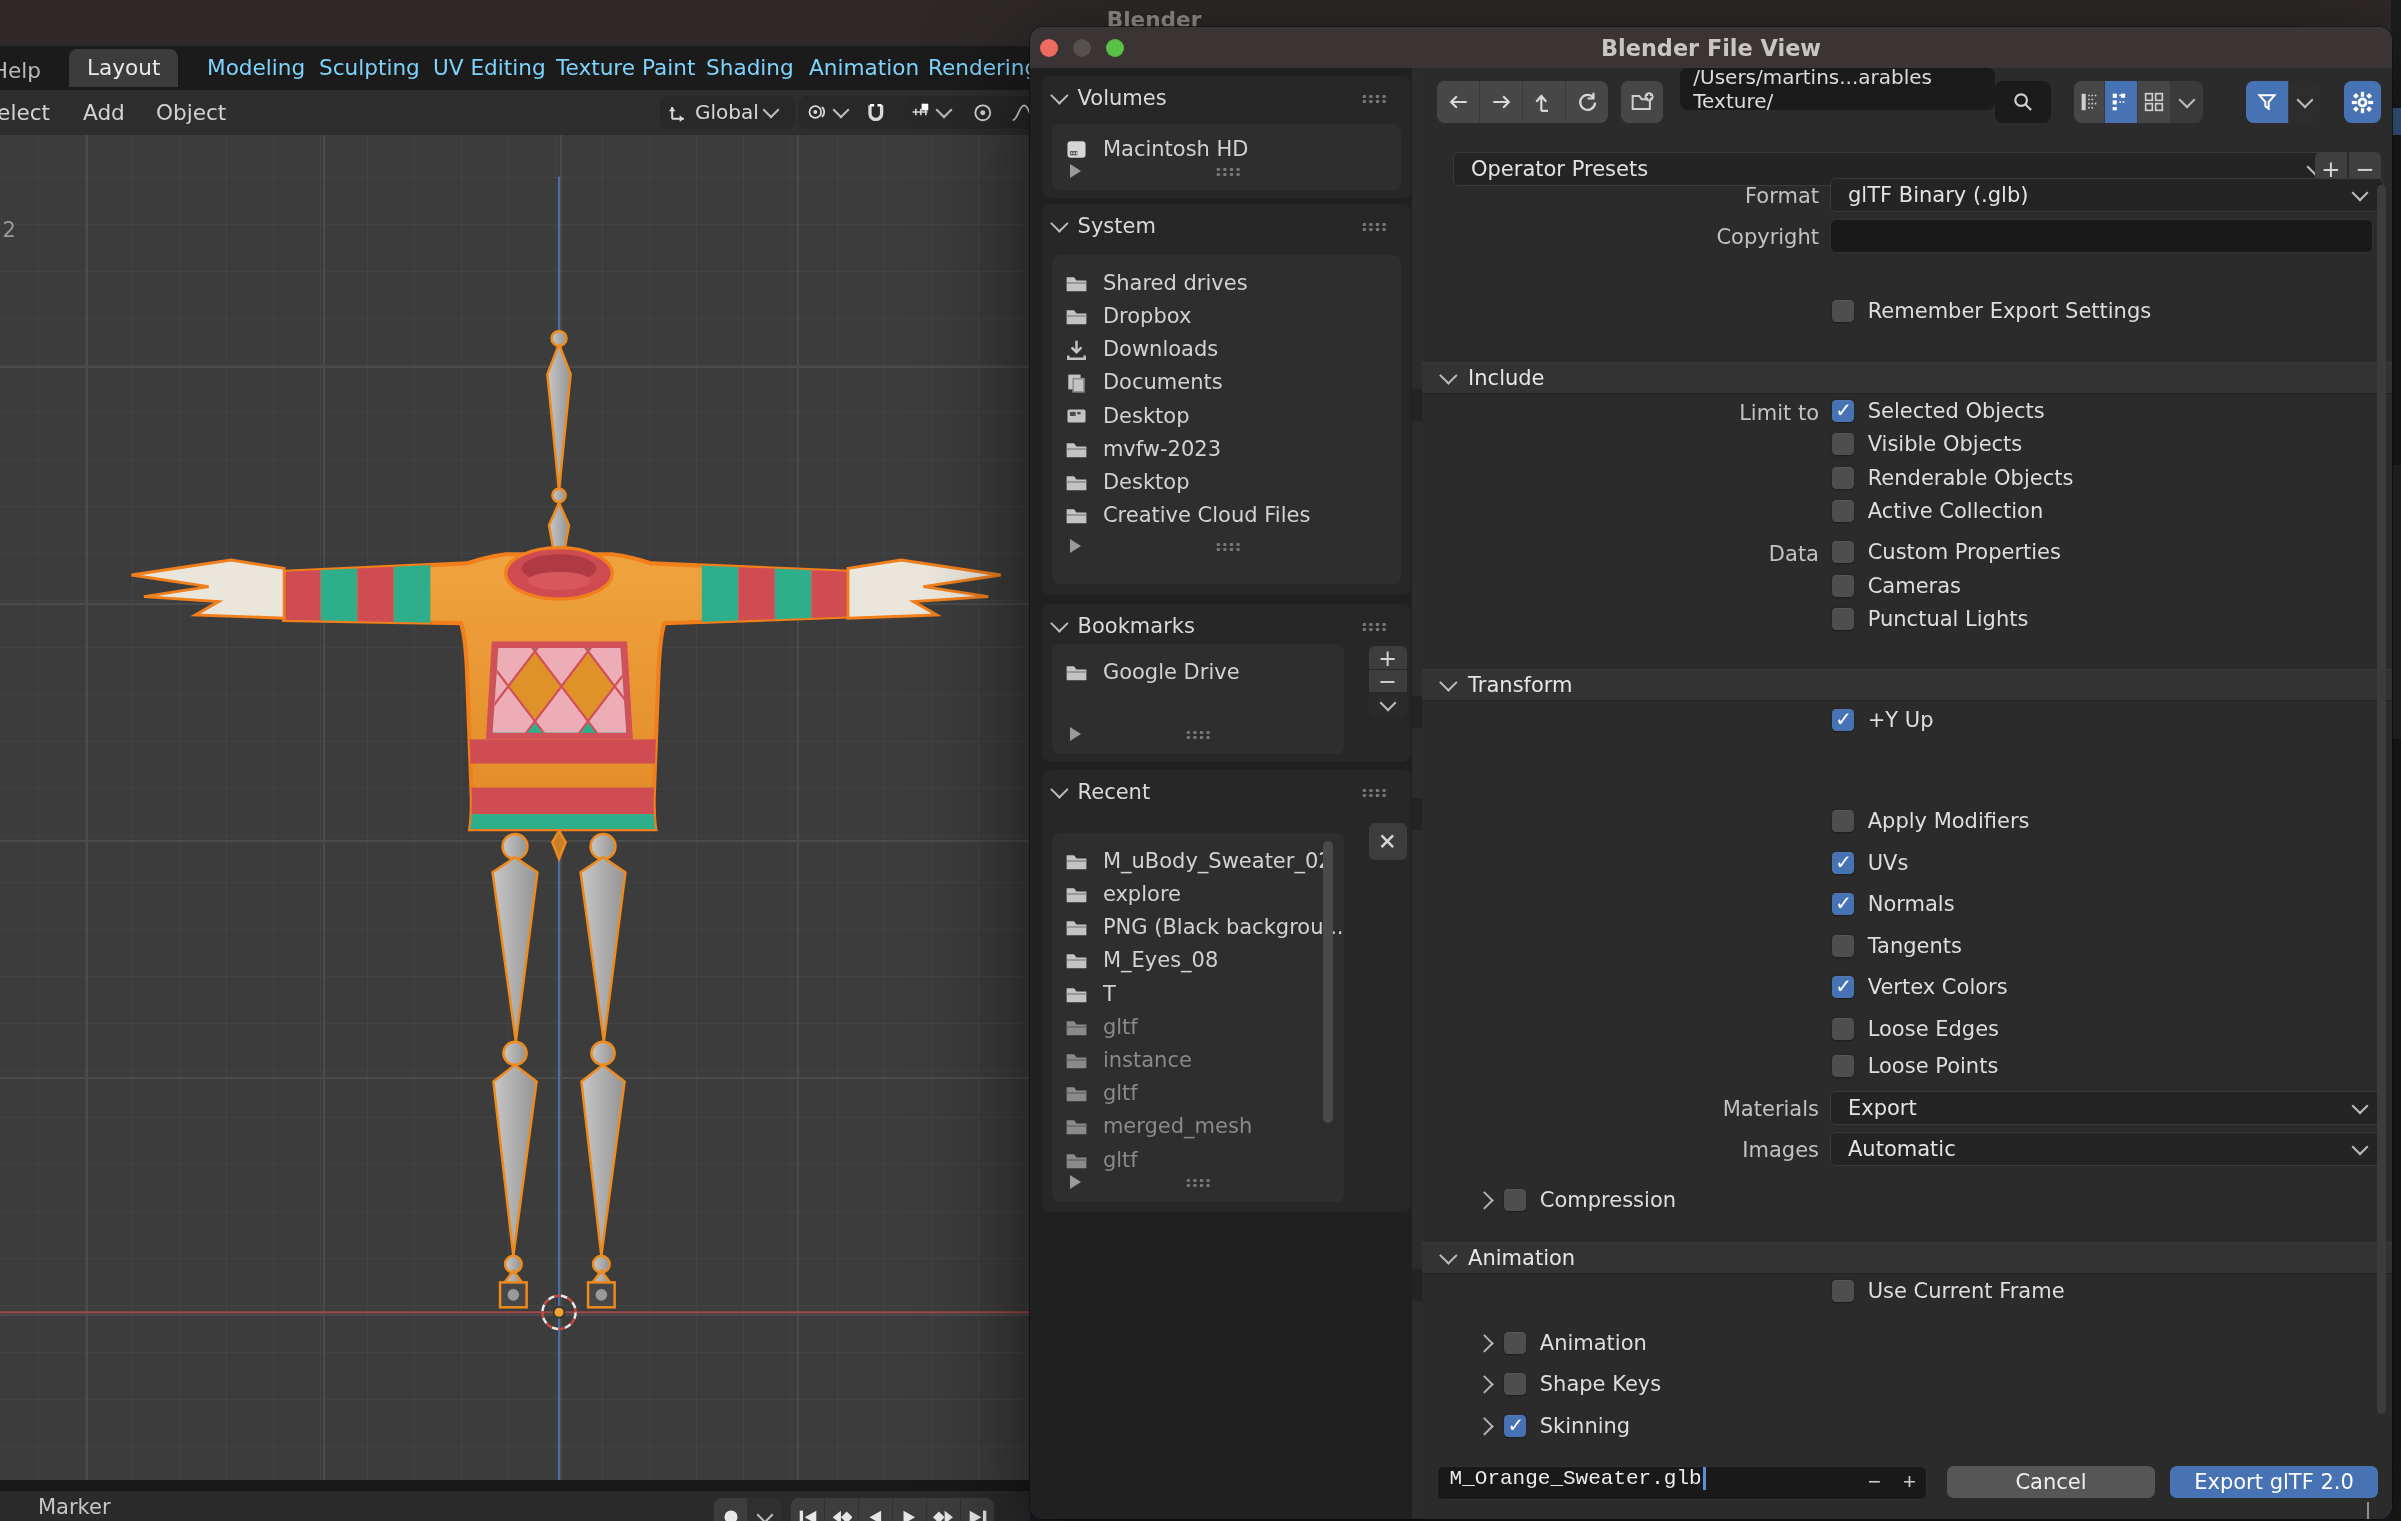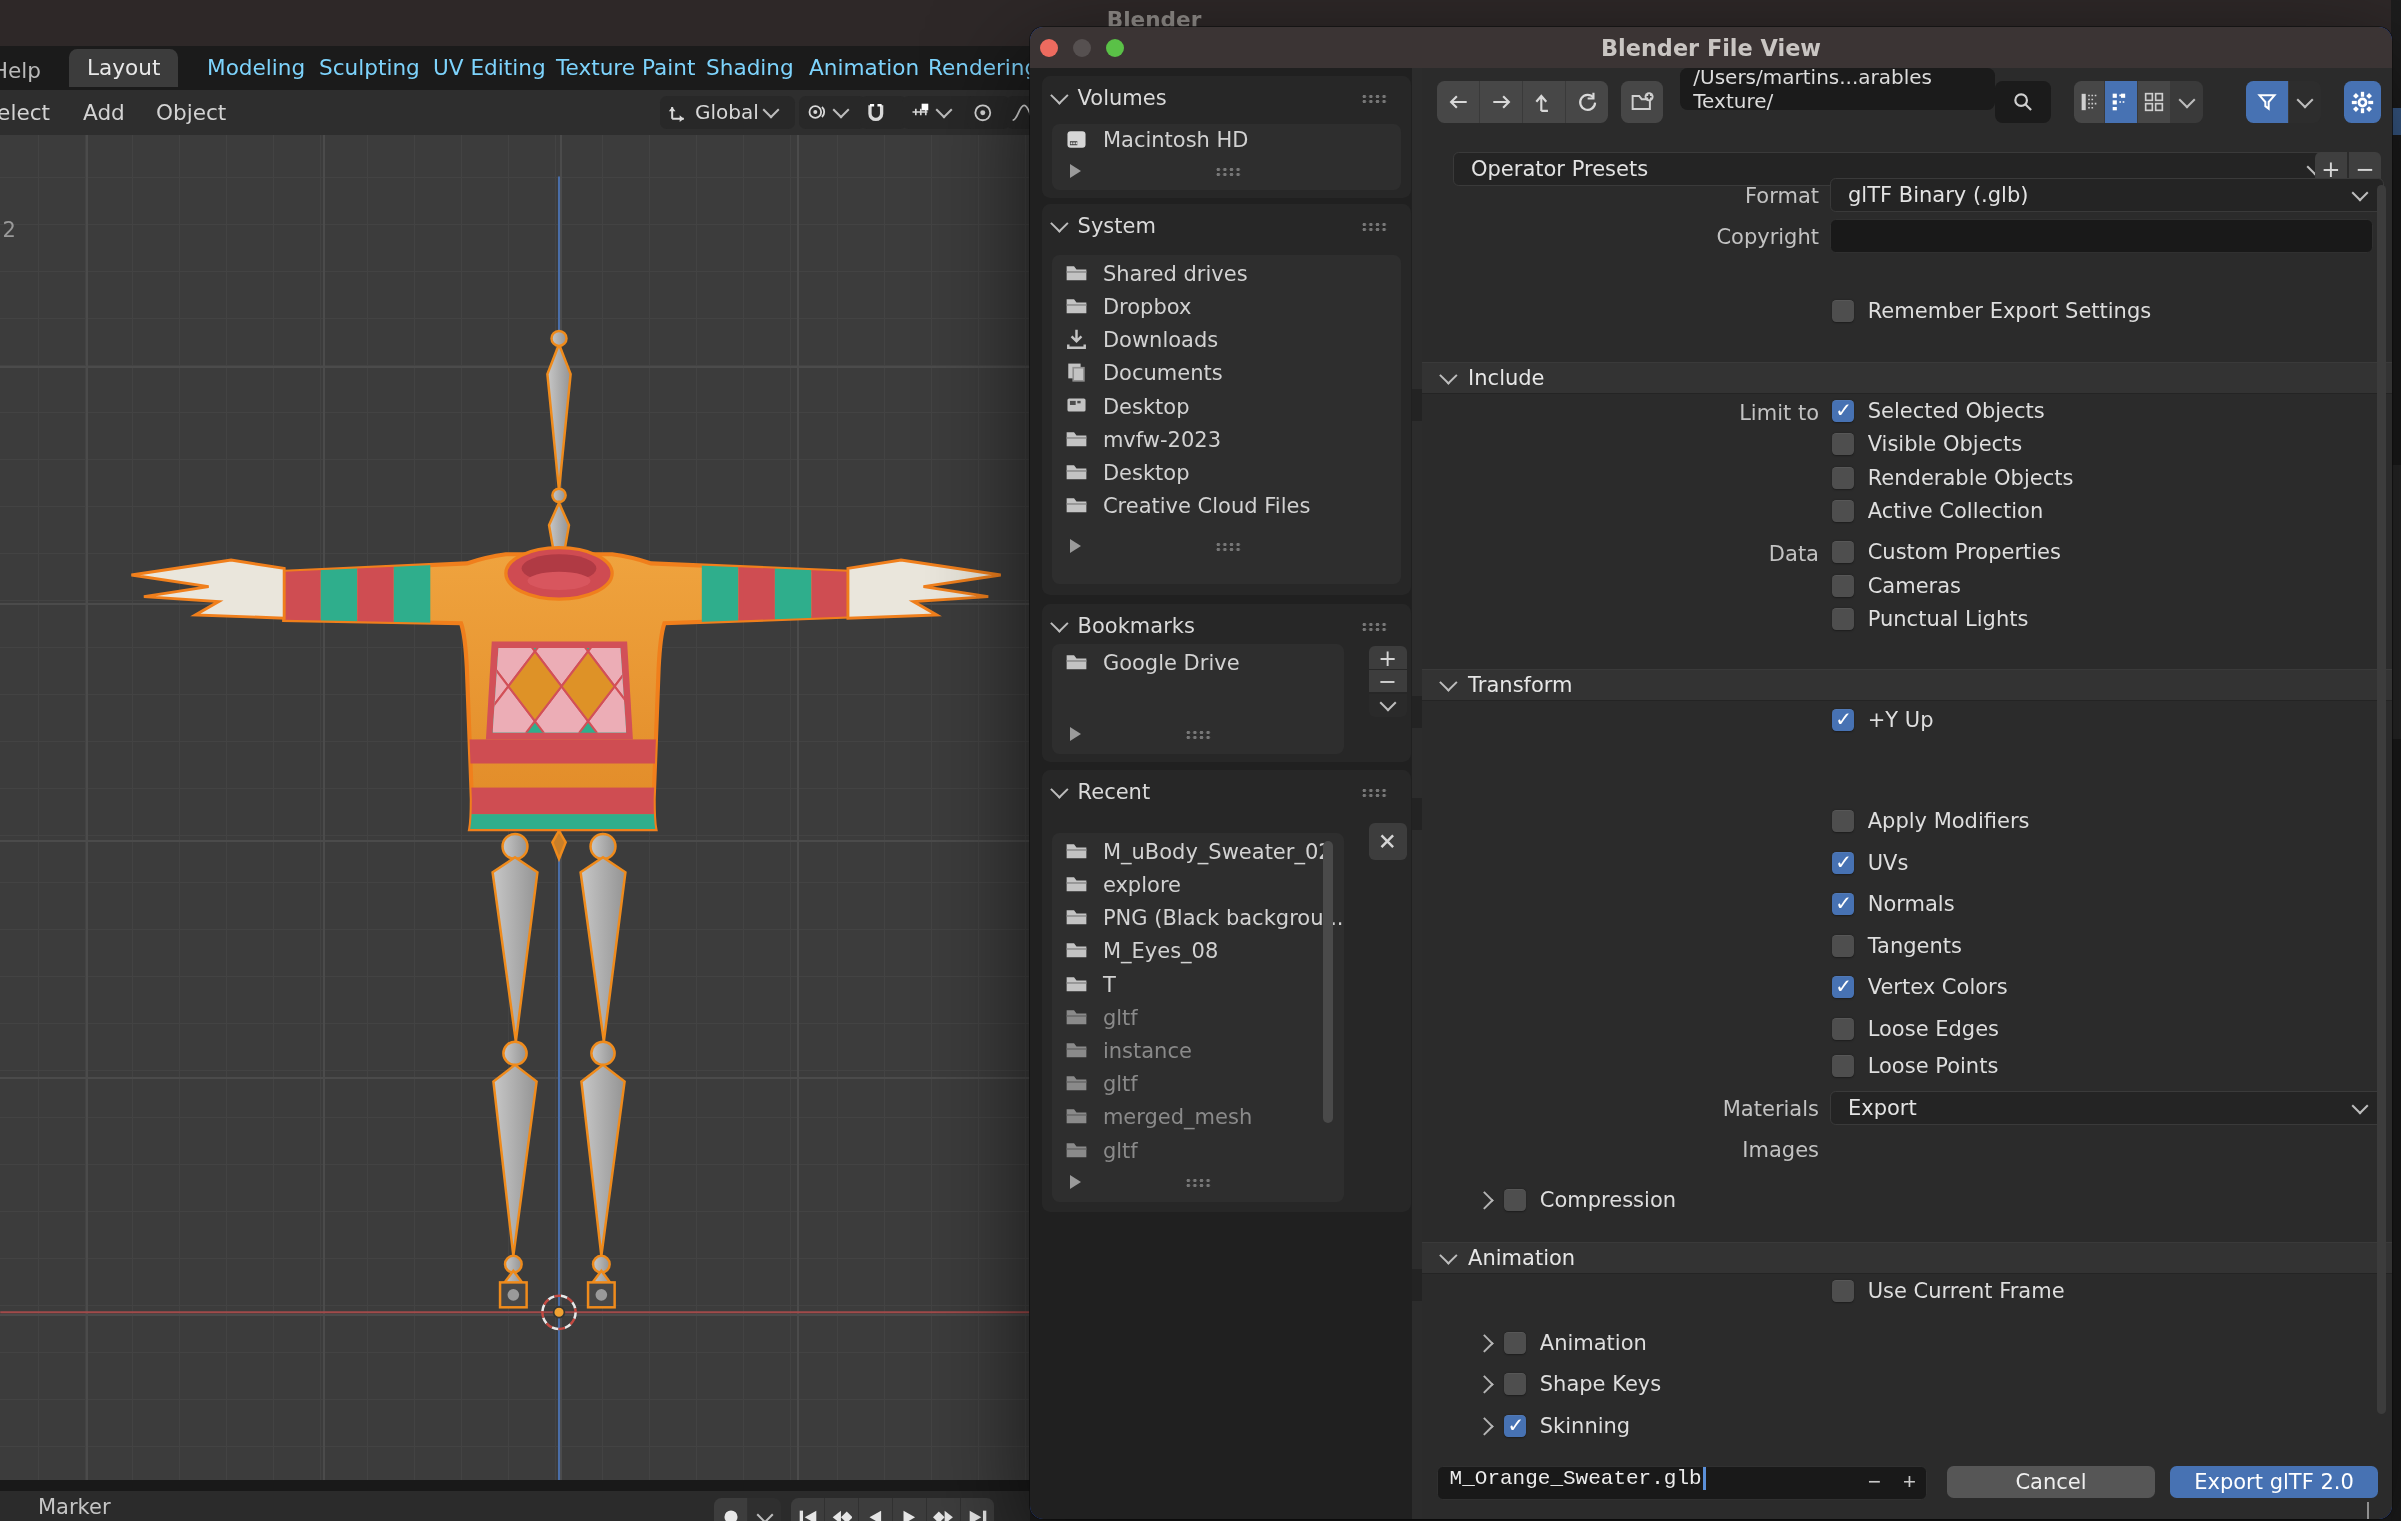--- a/index.html
+++ b/index.html
@@ -41,21 +41,21 @@
   #dialog{left:1030px;top:27px;width:1362px;height:1492px;border-radius:13.3px;background:#1d4ed8;
           box-shadow:0 33px 100px rgba(0,0,0,.65), 0 0 0 0.8px #151515;}
   #dlg-titlebar{left:0;top:0;width:1362px;height:41px;background:#3b3434;border-radius:13.3px 13.3px 0 0;}
   .light{position:absolute;top:11.6px;width:18px;height:18px;border-radius:50%;}
   #dlg-title{left:0;top:8.3px;width:1362px;text-align:center;font-size:22.4px;font-weight:bold;color:#c9c5c2;}
   
   #dlg-sidebar{left:0;top:41px;width:392px;height:1451px;background:#202020;border-radius:0 0 0 13.3px;}
   .sb-panel{position:absolute;left:11.6px;width:369px;background:#272727;border-radius:8.3px;}
   .sb-head{position:absolute;left:11.6px;top:10px;display:flex;align-items:center;gap:11.6px;font-size:21px;color:#dadada;}
   .sb-box{position:absolute;left:10px;width:349px;background:#2e2e2e;border-radius:7.5px;}
-  .sb-row{position:absolute;left:13.3px;display:flex;align-items:flex-start;gap:15px;font-size:21px;color:#d2d2d2;height:33px;}
+  .sb-row{position:absolute;left:13.3px;display:flex;align-items:flex-end;gap:15px;font-size:21px;color:#d2d2d2;height:33px;}
   .sb-row.dim{color:#8a8a8a;}
   .grip{width:26.6px;height:10px;background-image:radial-gradient(circle,#777 1.7px,transparent 2px);background-size:6.6px 5px;}
   .expander{width:0;height:0;border-left:11.6px solid #9a9a9a;border-top:7.5px solid transparent;border-bottom:7.5px solid transparent;}
   .chev-d{width:10.8px;height:10.8px;border-right:2.5px solid #bdbdbd;border-bottom:2.5px solid #bdbdbd;transform:rotate(45deg);margin-top:-5px;}
   .chev-r{width:10.8px;height:10.8px;border-right:2.5px solid #b5b5b5;border-bottom:2.5px solid #b5b5b5;transform:rotate(-45deg);}
   .side-btn{position:absolute;left:327px;width:38px;background:#3d3d3d;border-radius:5.8px;color:#d5d5d5;
             display:flex;align-items:center;justify-content:center;font-size:22.4px;}
   
   #dlg-main{left:392px;top:41px;width:970px;height:1451px;background:#2b2b2b;border-radius:0 0 13.3px 0;}
   #gutter{left:382px;top:41px;width:21.6px;height:1451px;background:#2c2c2c;}
@@ -728,20 +728,24 @@
     <div class="prow" style="left:802px;top:1026px;">
       <span class="cb"></span>
         <span>Loose Points</span>
       </div>
     <span class="plabel" style="left:407px;top:1070px;">Materials</span>
     <div class="pfield" style="left:800px;top:1064px;width:518px;">
       <span>Export</span>
         <span class="ddchev"></span>
       </div>
     <span class="plabel" style="left:407px;top:1111px;">Images</span>
+    <div class="pfield" style="left:800px;top:1105px;width:518px;">
+      <span>Automatic</span>
+        <span class="ddchev"></span>
+      </div>
 
     <div class="prow" style="left:448px;top:1160px;">
       <span class="chev-r"></span>
       <span class="cb"></span>
         <span>Compression</span>
       </div>
 
     <div class="sect" style="top:1215px;">
       <span class="chev-d"></span>
         <span>Animation</span>

